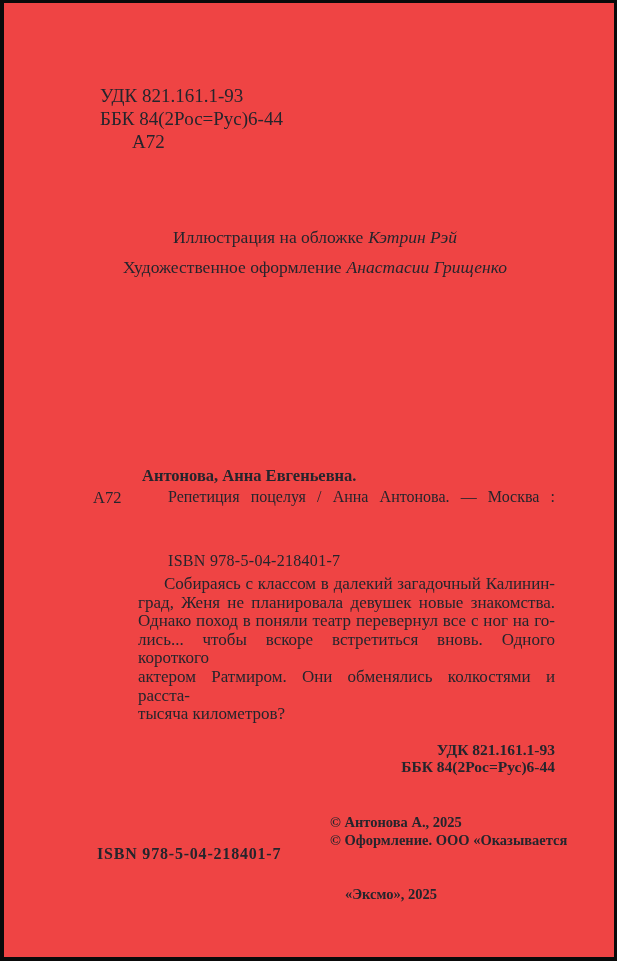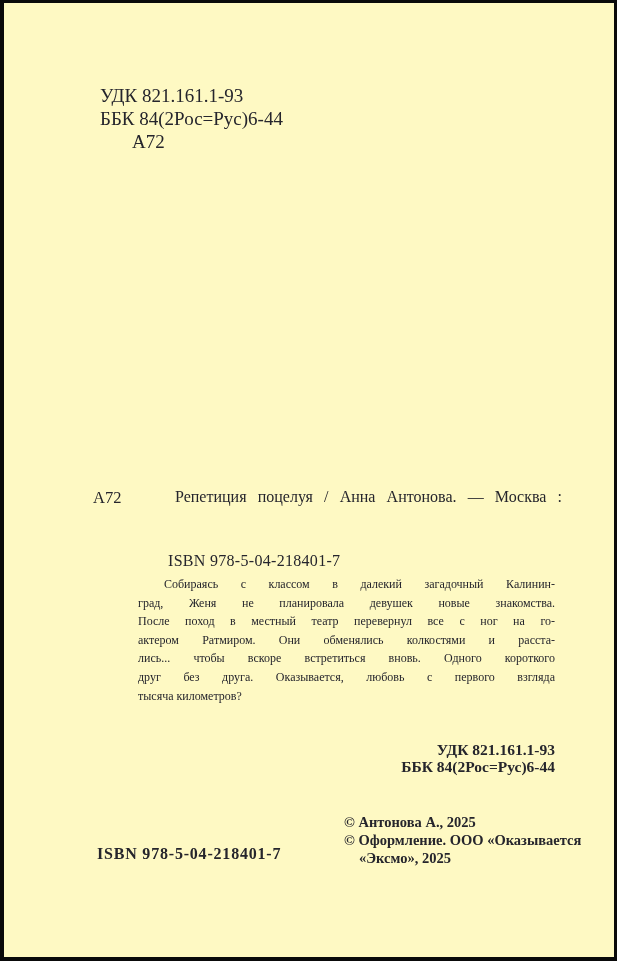--- a/index.html
+++ b/index.html
@@ -1,17 +1,17 @@
 <!DOCTYPE html>
 <html lang="ru"><head>
 <meta charset="utf-8">
 <style>
   html,body { margin:0; padding:0; background:#ffffff; }
   .page {
-    position:relative; width:617px; height:961px; background:#fef9c3;
+    position:relative; width:617px; height:961px; background:#ef4444;
     font-family:"Liberation Serif","DejaVu Serif",serif;
     color:#25252c; overflow:hidden;
   }
   .frame {
     position:absolute; left:0; top:0; right:0; bottom:0;
     border-left:4px solid #0a0a0a; border-top:3px solid #0a0a0a;
     border-right:3px solid #0a0a0a; border-bottom:4px solid #0a0a0a;
     pointer-events:none;
   }
   .abs { position:absolute; }
@@ -20,71 +20,75 @@
   .top-codes { left:100px; top:84px; font-size:19px; line-height:23px; white-space:nowrap; }
   .top-codes .sign { padding-left:32px; }
 
   
   .credits { left:75px; top:222px; width:480px; text-align:center; font-size:17.5px; line-height:30px; }
   .credit-name { font-style:italic; margin-left:0.28em; }
 
   
   .author-heading { left:142px; top:466px; font-size:16.5px; font-weight:bold; white-space:nowrap; }
   .catalog-sign { left:93px; top:488px; font-size:16.5px; }
-  .entry { left:142px; top:487px; width:413px; font-size:16px; line-height:20px;margin-left:7px; }
+  .entry { left:142px; top:487px; width:413px; font-size:16px; line-height:20px; }
   .entry .ln:first-child { text-indent:26px; }
 
   .isbn-top { left:168px; top:552px; font-size:16px; letter-spacing:0.3px; white-space:nowrap; }
 
   
-  .ann { left:138px; top:575px; width:417px; font-size:12px; line-height:18.6px; }
+  .ann { left:138px; top:575px; width:417px; font-size:17px; line-height:18.6px; }
   .ann .ln:first-child { text-indent:26px; }
 
   .j { text-align:justify; text-align-last:justify; }
   .ln { min-height:1em; }
 
   
   .bottom-codes { right:62px; top:742px; font-size:15.5px; line-height:16.5px;
                   font-weight:bold; text-align:right; white-space:nowrap; }
 
   
   .isbn-bottom { left:97px; top:845px; font-size:16px; font-weight:bold;
                  letter-spacing:0.8px; white-space:nowrap; }
-  .copyright { left:344px; top:813px; width:250px; font-size:14.5px; line-height:18px;
+  .copyright { left:330px; top:813px; width:250px; font-size:14.5px; line-height:18px;
                font-weight:bold; }
   .copyright .ln { white-space:nowrap; }
-  .copyright .ln:last-child { padding-left:15px; }
+  .copyright .ln:last-child { padding-left:15px;margin-top:36px; }
 </style>
 </head>
 <body>
 
 <div class="page">
   <div class="frame"></div>
 
   <div class="abs top-codes">
     <div>УДК 821.161.1-93</div>
     <div>ББК 84(2Рос=Рус)6-44</div>
     <div class="sign">А72</div>
   </div>
 
+  <div class="abs credits">
+    <div><span>Иллюстрация на обложке</span><span class="credit-name">Кэтрин Рэй</span></div>
+    <div><span>Художественное оформление</span><span class="credit-name">Анастасии Грищенко</span></div>
+  </div>
 
+  <div class="abs author-heading">Антонова, Анна Евгеньевна.</div>
   <div class="abs catalog-sign">А72</div>
   <div class="abs entry">
       <div class="ln j">Репетиция поцелуя / Анна Антонова. — Москва :</div>
     </div>
 
   <div class="abs isbn-top">ISBN 978-5-04-218401-7</div>
 
   <div class="abs ann">
       <div class="ln j">Собираясь с классом в далекий загадочный Калинин-</div>
       <div class="ln j">град, Женя не планировала девушек новые знакомства.</div>
-      <div class="ln j">После поход в местный театр перевернул все с ног на го-</div>
+      <div class="ln j">Однако поход в поняли театр перевернул все с ног на го-</div>
+      <div class="ln j">лись... чтобы вскоре встретиться вновь. Одного короткого</div>
       <div class="ln j">актером Ратмиром. Они обменялись колкостями и расста-</div>
-      <div class="ln j">лись... чтобы вскоре встретиться вновь. Одного короткого</div>
-      <div class="ln j">друг без друга. Оказывается, любовь с первого взгляда</div>
       <div class="ln">тысяча километров?</div>
     </div>
 
   <div class="abs bottom-codes">
     <div>УДК 821.161.1-93</div>
     <div>ББК 84(2Рос=Рус)6-44</div>
   </div>
 
   <div class="abs isbn-bottom">ISBN 978-5-04-218401-7</div>
 

